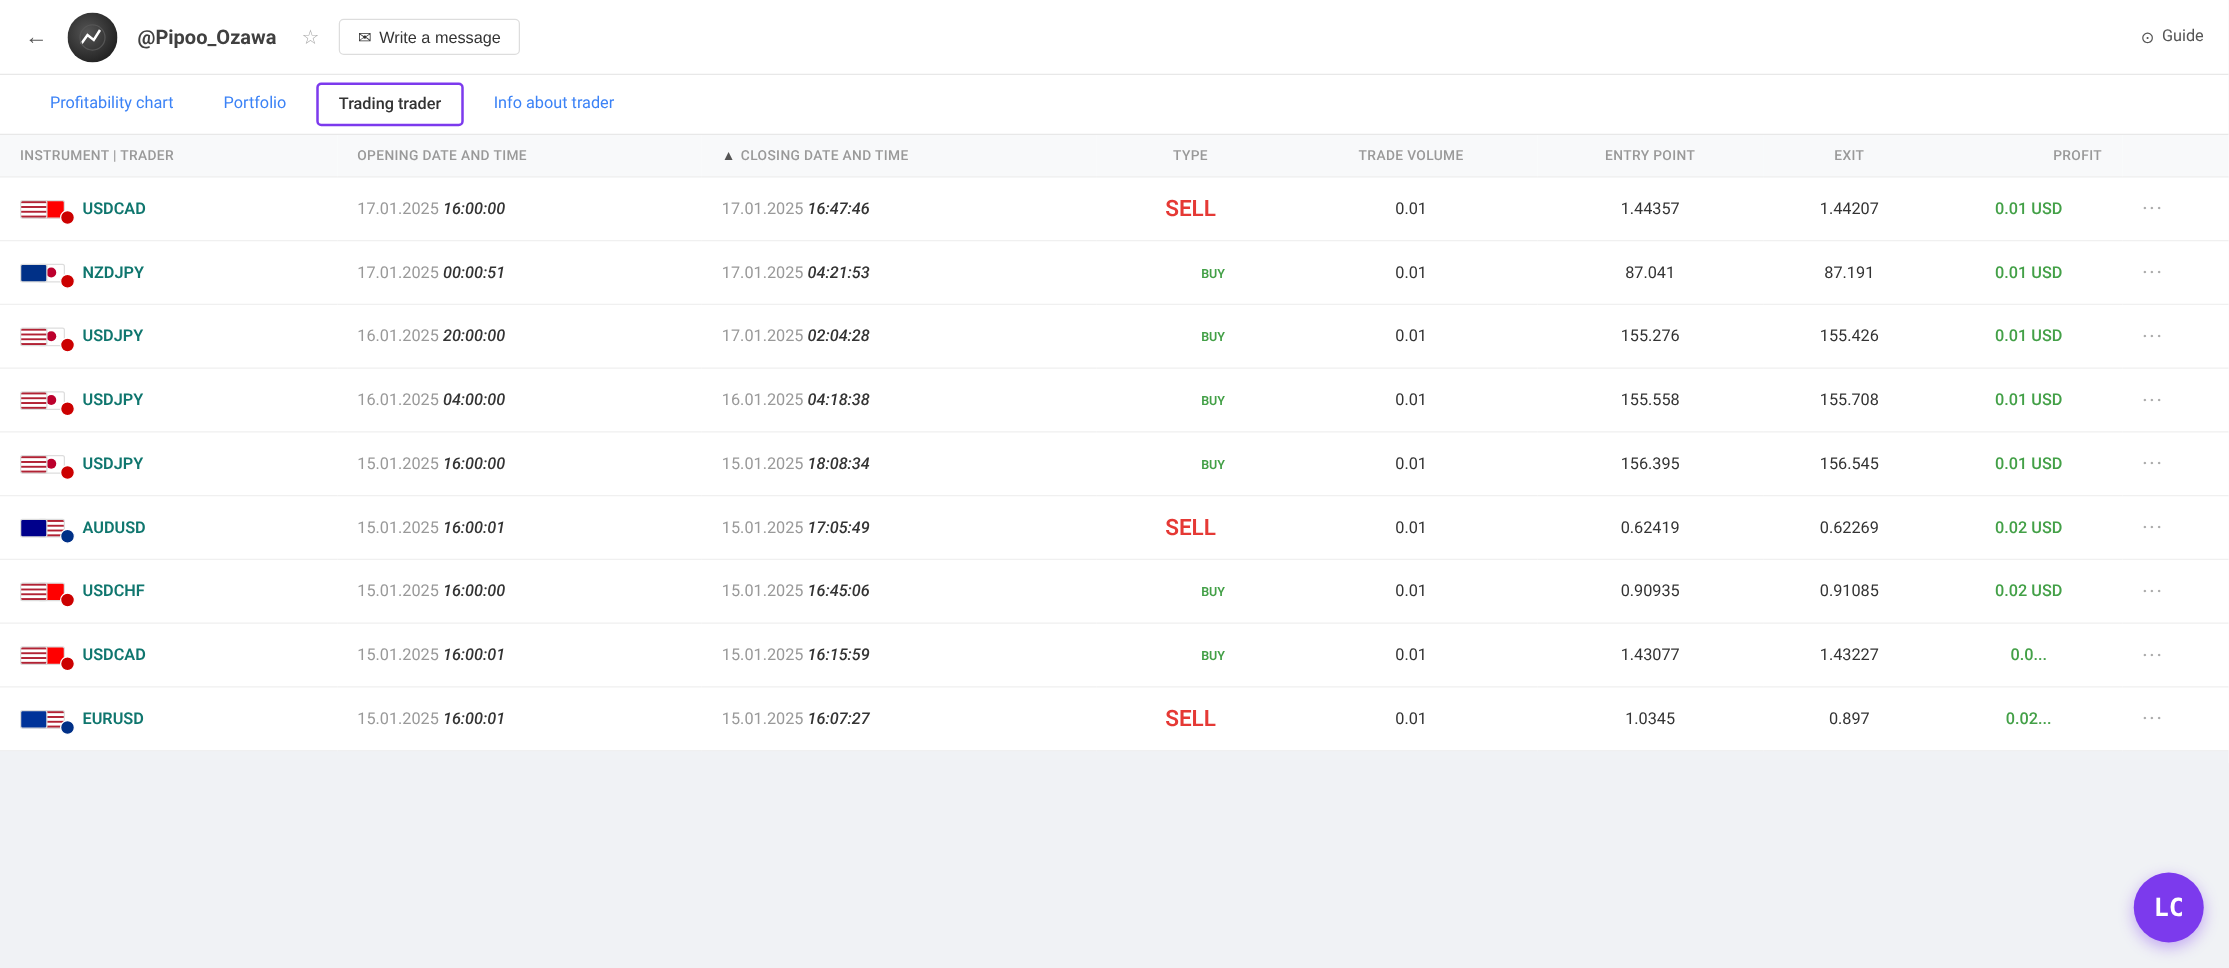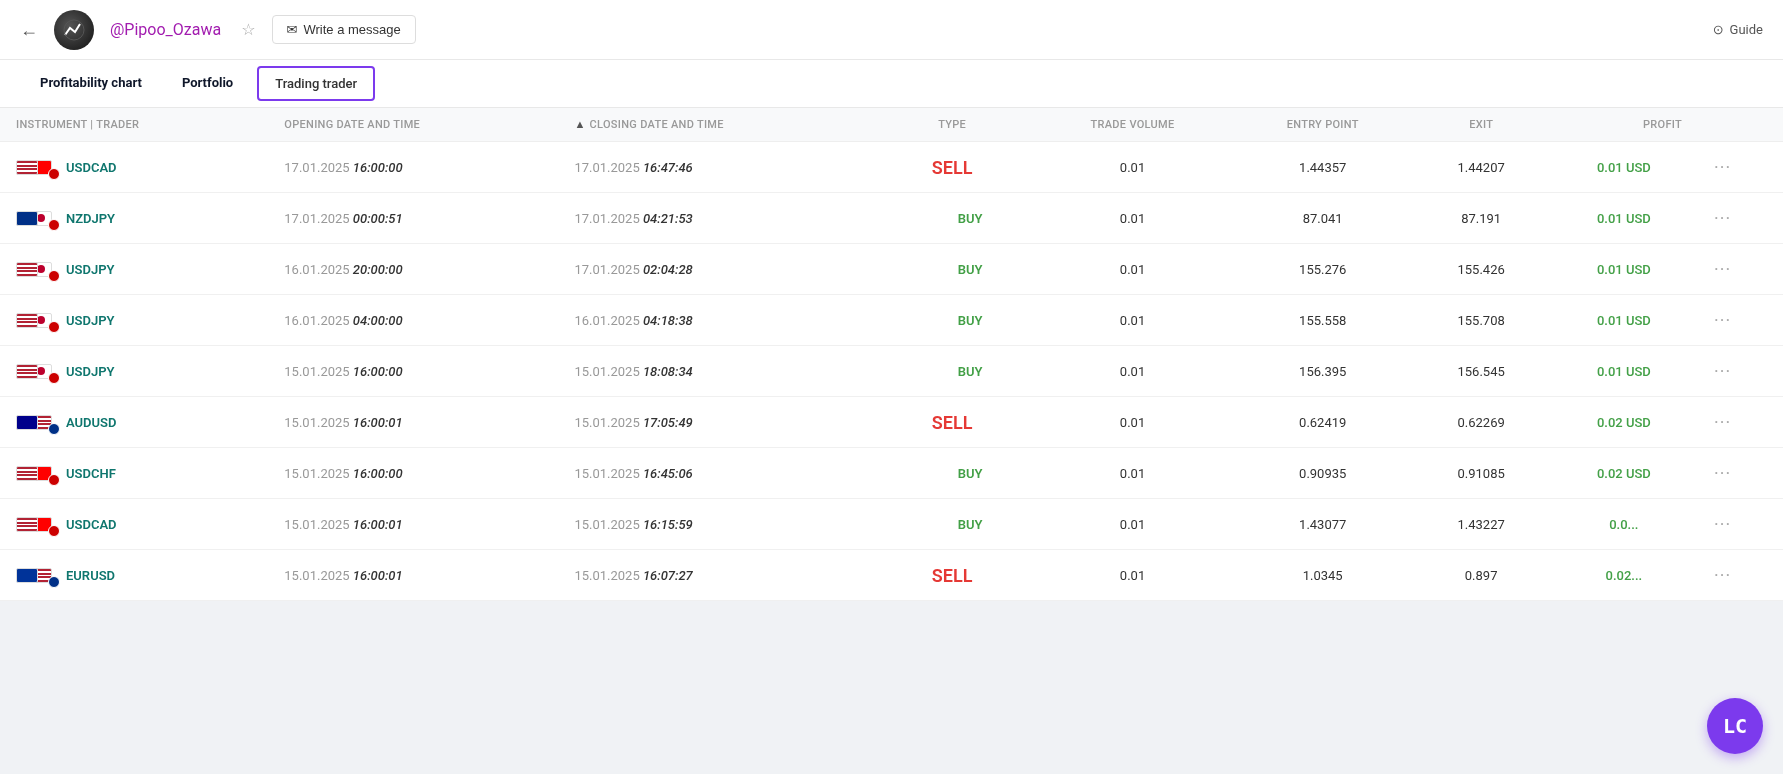--- a/index.html
+++ b/index.html
@@ -42,22 +42,22 @@
       height: 100%;
       background: radial-gradient(circle at 40% 40%, #555, #111);
       display: flex;
       align-items: center;
       justify-content: center;
       color: #fff;
       font-size: 10px;
     }
     .username {
       font-size: 16px;
-      font-weight: 400;
-      color: #a21caf;
+      font-weight: 700;
+      color: #404040;
       cursor: pointer;
     }
     .star-icon {
       color: #aaa;
       font-size: 16px;
       cursor: pointer;
       margin-left: 4px;
     }
     .write-msg-btn {
       display: flex;
@@ -87,24 +87,23 @@
       display: flex;
       align-items: center;
       padding: 0 20px;
       border-bottom: 1px solid #e8e8e8;
       gap: 0;
     }
     .nav-tab {
       padding: 14px 20px;
       cursor: pointer;
       font-size: 13px;
-      color: #0f172a;
+      color: #3b82f6;
       border-bottom: 2px solid transparent;
       position: relative;
-      font-weight: bold;
     }
     .nav-tab.active {
       color: #333;
       font-weight: 500;
       border: 2px solid #7c3aed;
       border-radius: 4px;
       margin: 6px 4px;
       padding: 8px 16px;
     }
 
@@ -185,21 +184,21 @@
     .instrument-name {
       font-weight: 600;
       color: #0f766e;
       font-size: 13px;
     }
 
     .date-part { color: #999; }
     .time-part { font-weight: 500; color: #333; font-style: italic; }
 
     .type-sell { color: #e53935; font-weight: 600; font-size: 18px; }
-    .type-buy { color: #43a047; font-weight: 600; font-size: 13px; padding-left: 36px; }
+    .type-buy { color: #43a047; font-weight: 600; font-size: 10px; padding-left: 36px; }
 
     .trade-volume { font-weight: 400; color: #333; }
     .profit-positive { color: #43a047; font-weight: 500; }
 
     .more-btn {
       color: #aaa;
       cursor: pointer;
       font-size: 18px;
       letter-spacing: 1px;
     }
@@ -262,20 +261,23 @@
 <div class="nav-tabs">
   <div class="nav-tab">
     <span>Profitability chart</span>
   </div>
   <div class="nav-tab">
     <span>Portfolio</span>
   </div>
   <div class="nav-tab active">
     <span>Trading trader</span>
   </div>
+  <div class="nav-tab">
+    <span>Info about trader</span>
+  </div>
 </div>
 
 <div class="table-container">
   <table>
     <thead>
       <tr>
         <th>
           <span>INSTRUMENT | TRADER</span>
         </th>
         <th style="cursor:pointer">

